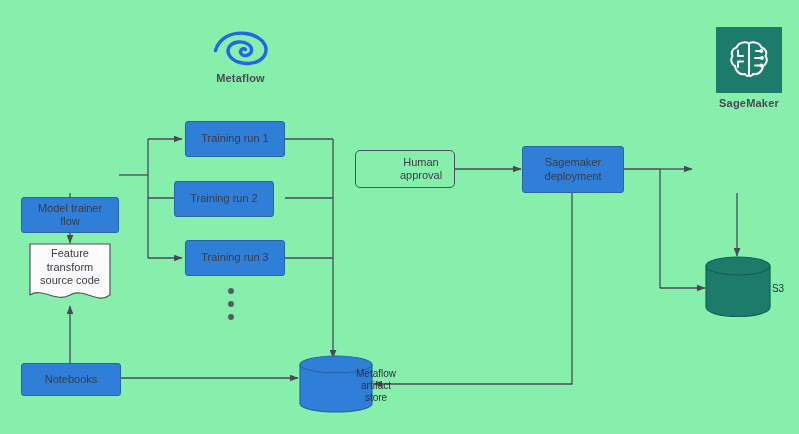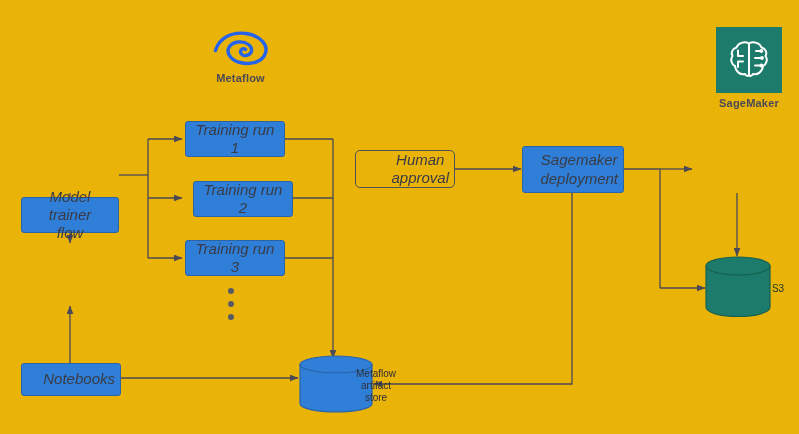--- a/index.html
+++ b/index.html
@@ -4,42 +4,41 @@
 <style>
   html, body {
     margin: 0;
     padding: 0;
     background: #ffffff;
   }
   #canvas {
     position: relative;
     width: 799px;
     height: 434px;
-    background: #eab308;
+    background: #86efac;
     font-family: "Liberation Sans", sans-serif;
     overflow: hidden;
   }
   #wires {
     position: absolute;
     left: 0; top: 0;
     width: 799px; height: 434px;
     pointer-events: none;
   }
   .node {
     position: absolute;
     box-sizing: border-box;
     display: flex;
     align-items: center;
-    justify-content: flex-end;
+    justify-content: center;
     text-align: center;
     line-height: 1.22;
     color: #3b3b46;
-    font-size: 15px;
-    z-index: 3;
-    font-style: italic;
+    font-size: 11px;
+    z-index: 3;
   }
   .box {
     background: #2f7fd8;
     border: 1px solid #2a63a8;
     border-radius: 3px;
   }
   .box-teal {
     background: #1d7b6c;
     border: 1px solid #17614f;
     border-radius: 3px;
@@ -214,30 +213,38 @@
       </svg>
     </div>
     <div class="logo-caption">SageMaker</div>
   </div>
 
   <div class="node box" style="left:21px; top:157px; width:98px; height:36px;margin-top:40px;">
     <span class="node-label">Model trainer
 flow</span>
   </div>
 
+  <div class="doc" style="left:29px; top:243px; width:82px; height:63px;">
+    <svg class="doc-svg" width="82" height="63" viewBox="0 0 82 63" xmlns="http://www.w3.org/2000/svg">
+      <path d="M1,1 L81,1 L81,52 C68,62 55,44 41,52 C27,60 14,44 1,52 Z" fill="#fbfbfb" stroke="#50505e" stroke-width="1.2" stroke-linejoin="round"></path>
+    </svg>
+    <div class="doc-text">Feature
+transform
+source code</div>
+  </div>
 
   <div class="node box" style="left:21px; top:363px; width:100px; height:33px;">
     <span class="node-label">Notebooks</span>
   </div>
 
   <div class="node box" style="left:185px; top:121px; width:100px; height:36px;">
     <span class="node-label">Training run 1</span>
   </div>
 
-  <div class="node box" style="left:193px; top:181px; width:100px; height:36px;">
+  <div class="node box" style="left:174px; top:181px; width:100px; height:36px;">
     <span class="node-label">Training run 2</span>
   </div>
 
   <div class="node box" style="left:185px; top:240px; width:100px; height:36px;">
     <span class="node-label">Training run 3</span>
   </div>
 
   <div class="dots" style="left:228px; top:288px;">
     <span></span>
     <span></span>

